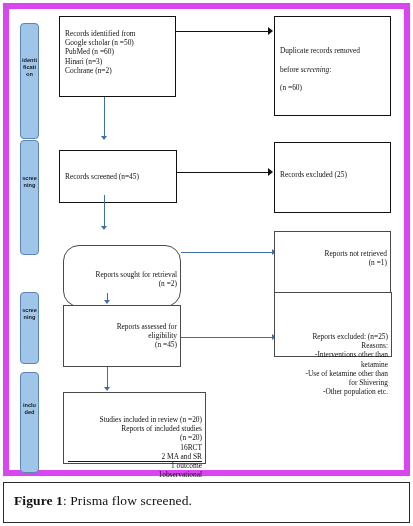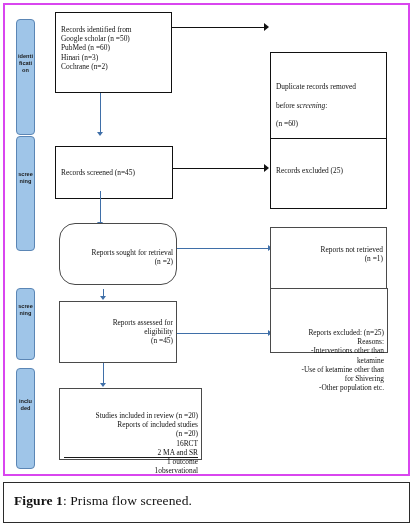--- a/index.html
+++ b/index.html
@@ -17,21 +17,21 @@
     background: #ffffff;
     box-sizing: border-box;
     overflow: hidden;
   }
   .figure-frame {
     position: absolute;
     left: 3px;
     top: 3px;
     width: 407px;
     height: 473px;
-    border: 2px solid #d946ef;
+    border: 6px solid #d946ef;
     box-sizing: border-box;
     background: #ffffff;
   }
   .caption-frame {
     position: absolute;
     left: 3px;
     top: 482px;
     width: 407px;
     height: 41px;
     border: 1px solid #2b2b2b;
@@ -158,21 +158,21 @@
       <div class="box-text" style="top:12px;">Records identified from
 Google scholar (n =50)
  PubMed (n =60)
 Hinari (n=3)
 Cochrane (n=2)</div>
     </div>
 
     <div class="hline black" style="left:167px; top:22px; width:94px;"></div>
     <div class="arrow-right black" style="left:259px; top:18px;"></div>
 
-    <div class="box thick" style="left:265px; top:7px; width:117px; height:100px;margin-top:40px;">
+    <div class="box thick" style="left:265px; top:7px; width:117px; height:100px;">
       <div class="box-text" style="top:20px;">
         <span>Duplicate records removed</span><br>
         <span>before </span><span class="ital">screening</span><span>:</span><br>
         <span>    (n =60)</span>
       </div>
     </div>
 
     <div class="vline" style="left:95px; top:88px; width:1.2px; height:40px;"></div>
     <div class="arrow-down" style="left:92px; top:127px;"></div>
 
@@ -183,21 +183,21 @@
     <div class="hline black" style="left:168px; top:163px; width:93px;"></div>
     <div class="arrow-right black" style="left:259px; top:159px;"></div>
 
     <div class="box thick" style="left:265px; top:133px; width:117px; height:71px;">
       <div class="box-text" style="top:27px;">Records excluded (25)</div>
     </div>
 
     <div class="vline" style="left:95px; top:186px; width:1.2px; height:33px;"></div>
     <div class="arrow-down" style="left:92px; top:217px;"></div>
 
-    <div class="box thin" style="left:54px; top:218px; width:118px; height:62px;border-radius:16px;">
+    <div class="box thin" style="left:54px; top:236px; width:118px; height:62px;border-radius:16px;">
       <div class="box-text" style="top:24px;">Reports sought for retrieval
 (n =2)</div>
     </div>
 
     <div class="hline" style="left:172px; top:243px; width:93px;"></div>
     <div class="arrow-right" style="left:263px; top:240px;"></div>
 
     <div class="box thin" style="left:265px; top:222px; width:117px; height:62px;">
       <div class="box-text" style="top:17px;">Reports not retrieved
 (n =1)</div>

